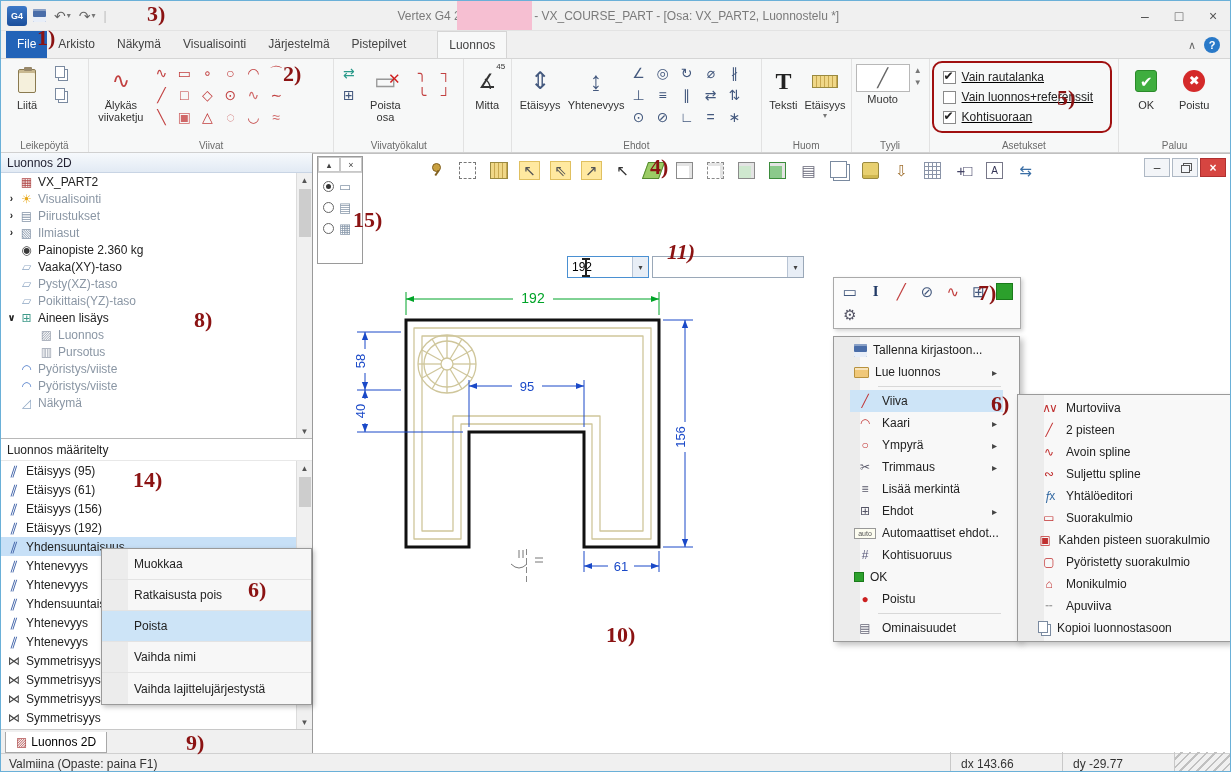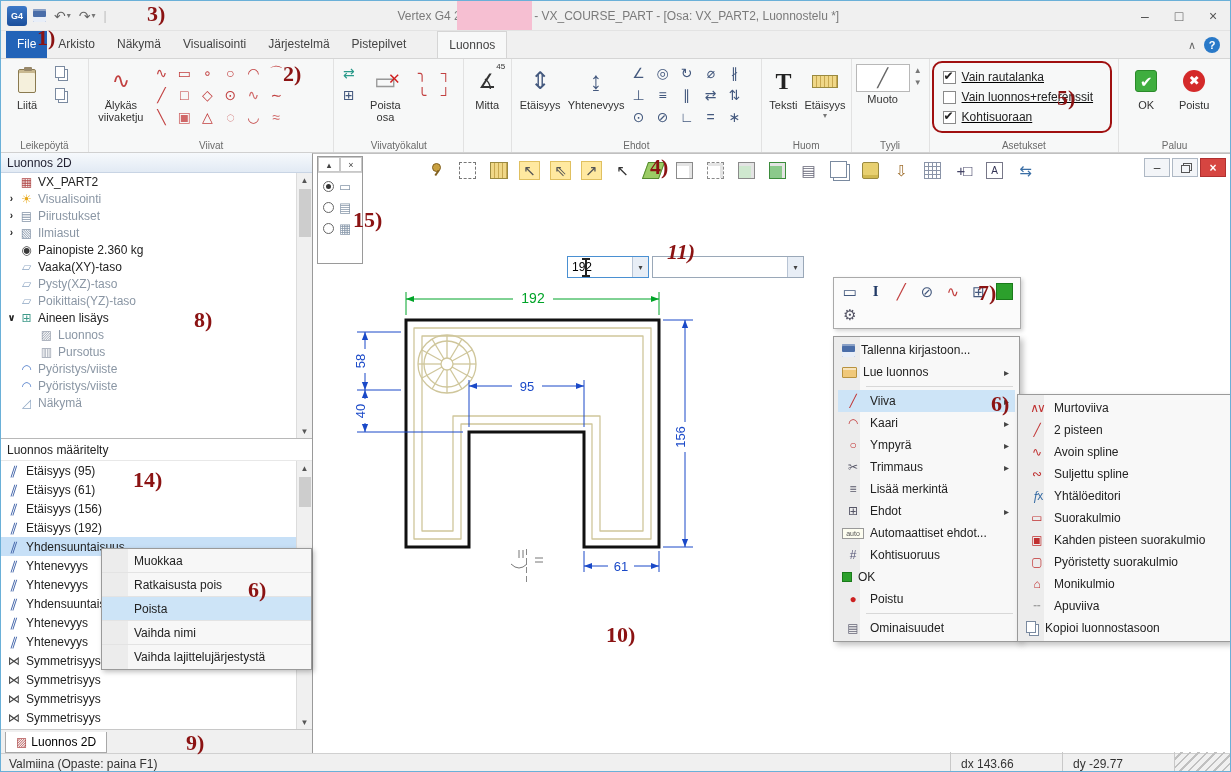--- a/index.html
+++ b/index.html
@@ -75,21 +75,21 @@
   .list-hdr { height:22px; padding:4px 0 0 6px; color:#222; border-bottom:1px solid #e8e8e8; background:#fff; }
   .list-body { position:relative; height:268px; overflow:hidden; }
   .lrow { display:flex; align-items:center; height:19px; padding-left:4px; white-space:nowrap; }
   .lrow.selected { background:#c7e0f7; }
   .licon { width:18px; text-align:center; font-size:12px; }
   .llabel { margin-left:3px; color:#222; }
   .skew { transform:skewX(-18deg); display:inline-block; }
 
   
   .lmenu { position:absolute; left:100px; top:547px; width:211px; background:linear-gradient(90deg,#ececec 0 26px,#f7f7f7 26px); border:1px solid #9a9a9a; box-shadow:2px 2px 5px rgba(0,0,0,.25); z-index:950; }
-  .lmi { height:24px; display:flex; align-items:center; padding-left:32px; color:#222; border-bottom:1px solid #e3e3e3; }
+  .lmi { height:31px; display:flex; align-items:center; padding-left:32px; color:#222; border-bottom:1px solid #e3e3e3; }
   .lmi:last-child { border-bottom:none; }
   .lmi.hl { background:#cde4f7; }
 
   
   .btabs { position:absolute; left:0; top:728px; width:311px; height:24px; background:#f0f0f0; border-top:1px solid #c8c8c8; display:flex; align-items:flex-end; }
   .btab { background:#fff; border:1px solid #a8a8a8; border-top:none; height:21px; margin-left:4px; display:flex; align-items:center; gap:4px; padding:0 10px; }
   .btab .ticon { width:auto; }
   .statusbar { position:absolute; left:0; top:752px; width:100%; height:20px; background:#f0f0f0; border-top:1px solid #d0d0d0; display:flex; align-items:center; font-size:12px; color:#333; }
   .sb-left { padding-left:8px; flex:1; }
   .sb-cell { border-left:1px solid #c8c8c8; height:100%; display:flex; align-items:center; padding:12px 10px; }
@@ -122,21 +122,21 @@
   .combo-btn { width:16px; height:100%; background:#e8eef6; border-left:1px solid #b8c4d4; font-size:8px; color:#444; display:flex; align-items:center; justify-content:center; }
   .ibeam-cursor { position:absolute; left:272px; top:106px; width:2px; height:15px; background:#222; z-index:16; }
   .ibeam-cursor::before, .ibeam-cursor::after { content:""; position:absolute; left:-3px; width:8px; height:2px; background:#222; }
   .ibeam-cursor::before { top:-2px; } .ibeam-cursor::after { bottom:-2px; }
 
   .mini-toolbar { position:absolute; left:520px; top:123px; width:188px; height:52px; background:#fbfbfb; border:1px solid #aaa; box-shadow:2px 2px 4px rgba(0,0,0,.18); z-index:30; padding:2px 4px; }
   .mini-row { display:flex; align-items:center; gap:2px; height:23px; }
   .mini-row .ctb-btn { width:24px; height:22px; }
   .mini-row1 .ctb-btn:last-child { margin-left:auto; }
 
-  .menu { position:absolute; background:linear-gradient(90deg,#ececec 0 26px,#f8f8f8 26px); border:1px solid #9a9a9a; box-shadow:3px 3px 6px rgba(0,0,0,.25); z-index:40; padding:2px 4px; }
+  .menu { position:absolute; background:linear-gradient(90deg,#ececec 0 26px,#f8f8f8 26px); border:1px solid #9a9a9a; box-shadow:3px 3px 6px rgba(0,0,0,.25); z-index:40; padding:2px 16px; }
   .menu-main { left:520px; top:182px; width:187px; }
   .menu-sub { left:704px; top:240px; width:214px; z-index:45; }
   .mi { height:22px; display:flex; align-items:center; padding:0 4px; position:relative; }
   .mi-icon { width:22px; display:flex; align-items:center; justify-content:center; font-size:12px; }
   .mi-label { margin-left:6px; color:#222; white-space:nowrap; }
   .mi.hl { background:#cde4f7; }
   .mi.has-sub::after { content:"\25B8"; position:absolute; right:6px; font-size:10px; color:#444; }
   .mi.sep { height:1px; border-top:1px solid #d8d8d8; margin:3px 2px 3px 28px; padding:0; }
 
   

